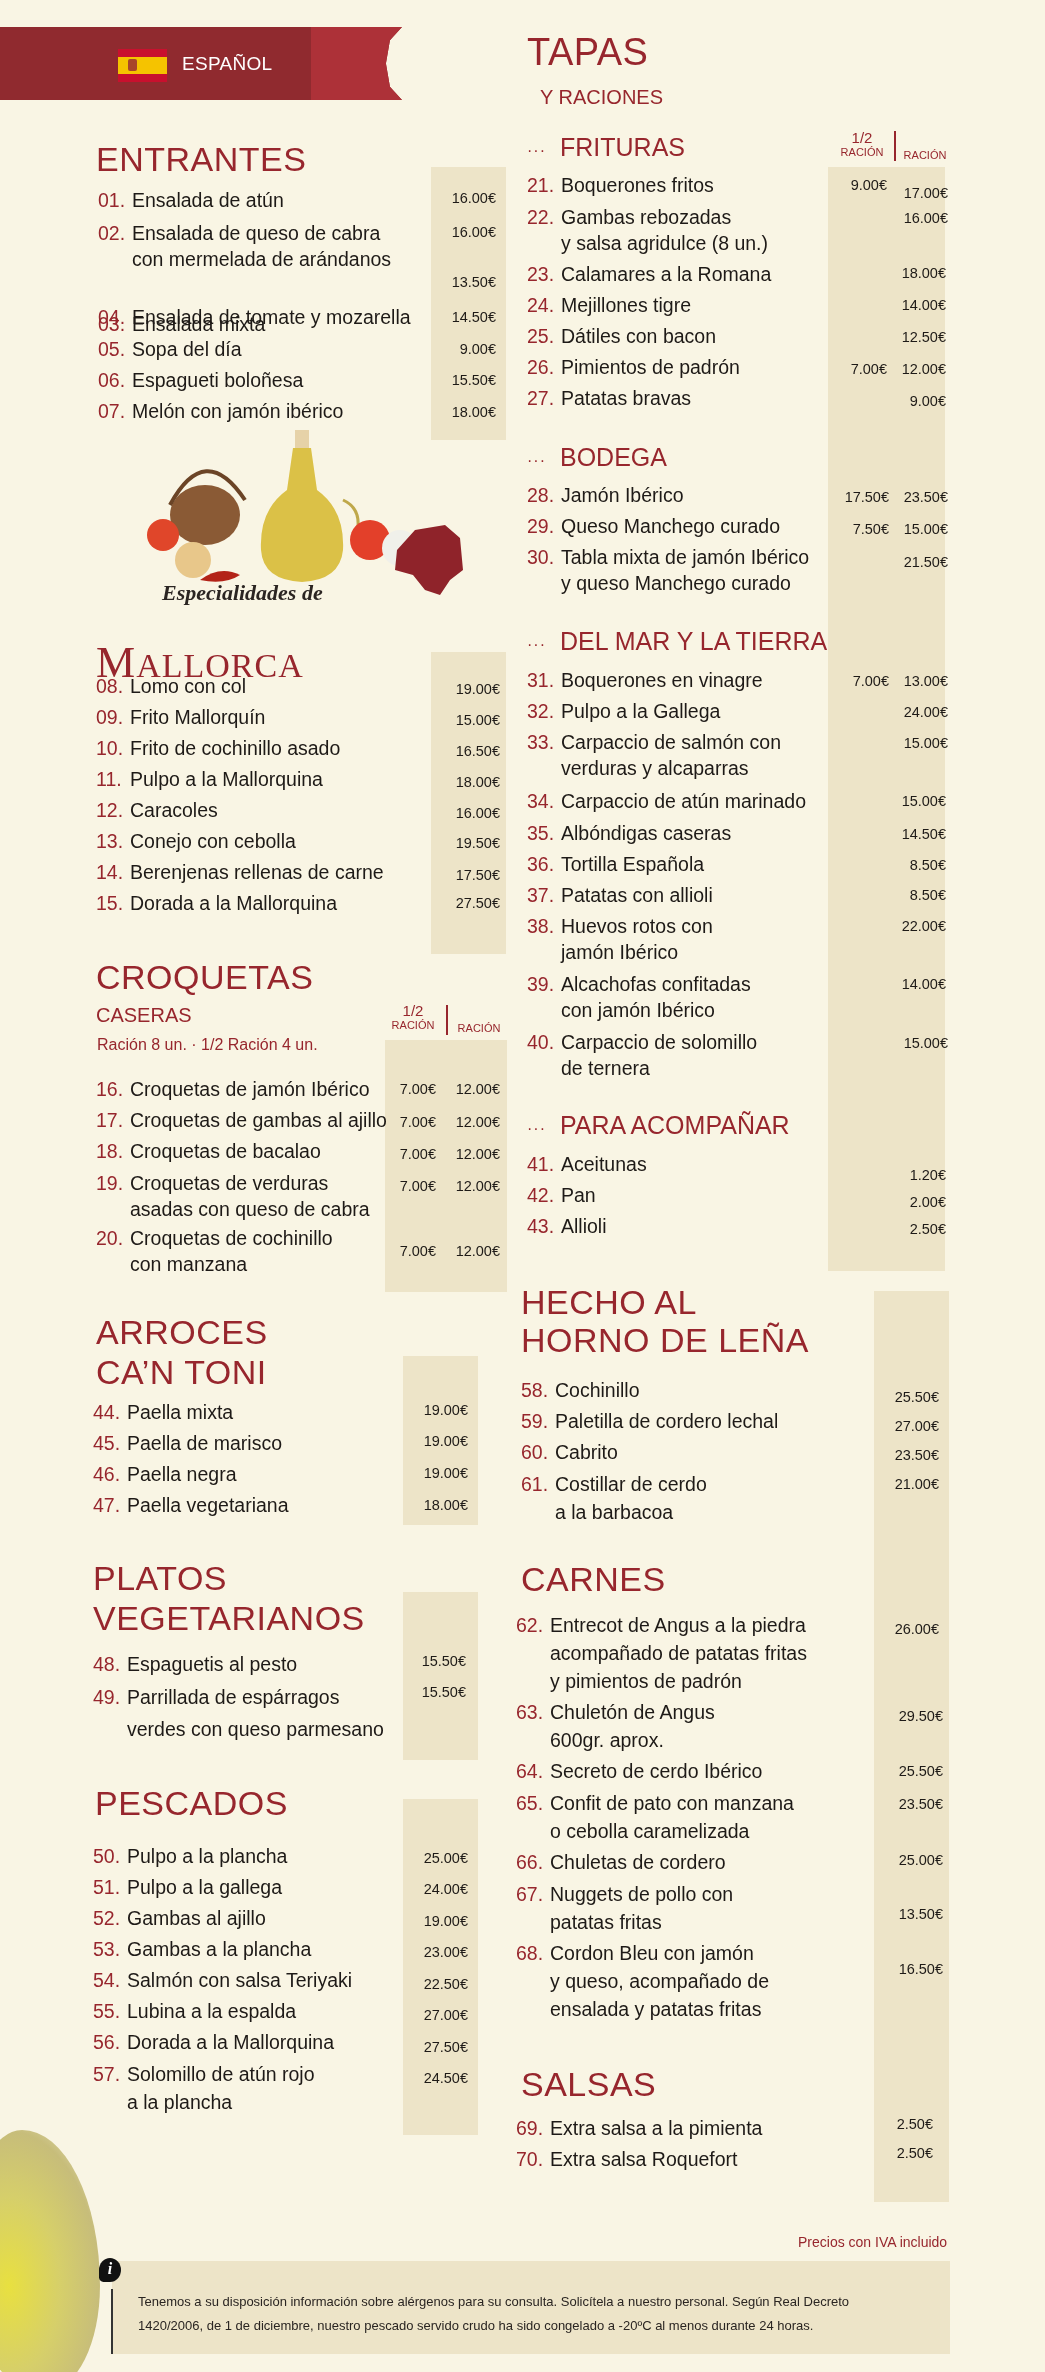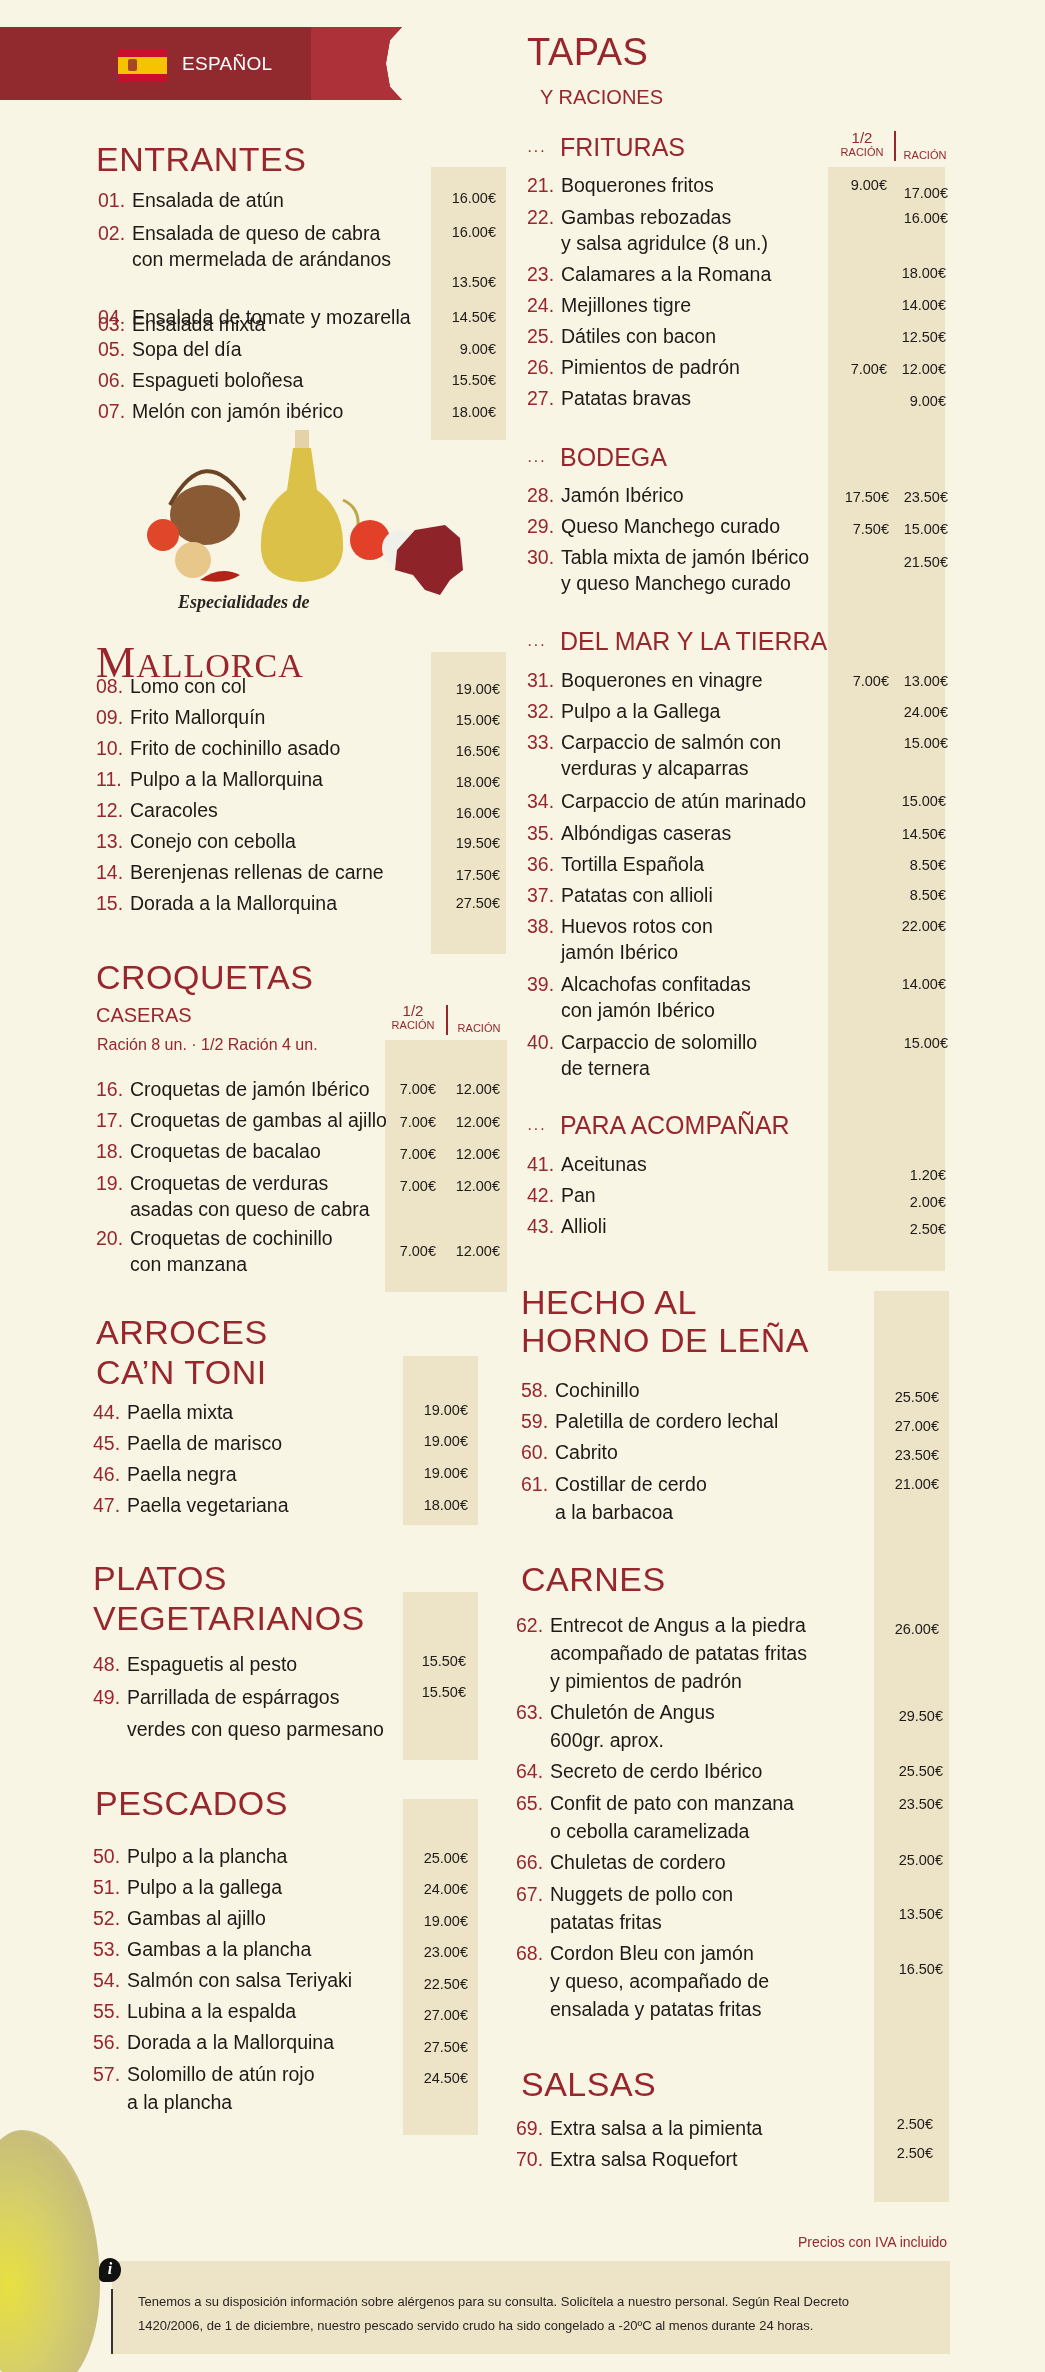--- a/index.html
+++ b/index.html
@@ -36,21 +36,21 @@
 
   .item { position:absolute; font-size:19.5px; line-height:26px; white-space:nowrap; }
   .item .num { color:#97262d; display:inline-block; width:34px; }
   .item .name { display:inline-block; vertical-align:top; }
   .price { position:absolute; font-size:14.5px; text-align:right; white-space:nowrap; }
 
   .colhead { position:absolute; color:#97262d; font-size:11px; text-align:center; line-height:12px; }
   .colhead .frac { font-size:15px; display:block; line-height:16px; }
   .colsep { position:absolute; width:2px; background:#97262d; }
 
-  .especial { position:absolute; left:162px; top:592px; font-family:"Liberation Serif", serif; font-style:italic; font-weight:bold; font-size:18px; color:#2b2522;margin-left:16px; }
+  .especial { position:absolute; left:162px; top:580px; font-family:"Liberation Serif", serif; font-style:italic; font-weight:bold; font-size:22px; color:#2b2522; }
   .mallorca { position:absolute; left:96px; top:618px; color:#97262d; font-family:"Liberation Serif", serif; font-size:44px; line-height:50px; letter-spacing:1px;margin-top:20px; }
   .mallorca .small { font-size:34px; }
 
   .iva { position:absolute; left:798px; top:2234px; color:#97262d; font-size:14px; }
   .infobox { position:absolute; left:112px; top:2261px; width:838px; height:93px; background:#ede4c8; }
   .infoicon { position:absolute; left:99px; top:2258px; width:22px; height:24px; background:#111; color:#fff; border-radius:50% 50% 50% 20%; font-family:"Liberation Serif", serif; font-style:italic; font-weight:bold; font-size:16px; text-align:center; line-height:22px; }
   .infoline { position:absolute; left:111px; top:2289px; width:2px; height:65px; background:#333; }
   .infotext { position:absolute; left:138px; top:2290px; width:800px; font-size:13px; line-height:24px; color:#2a2522; }
 
   .leaf { position:absolute; left:-30px; top:2130px; width:130px; height:260px;

